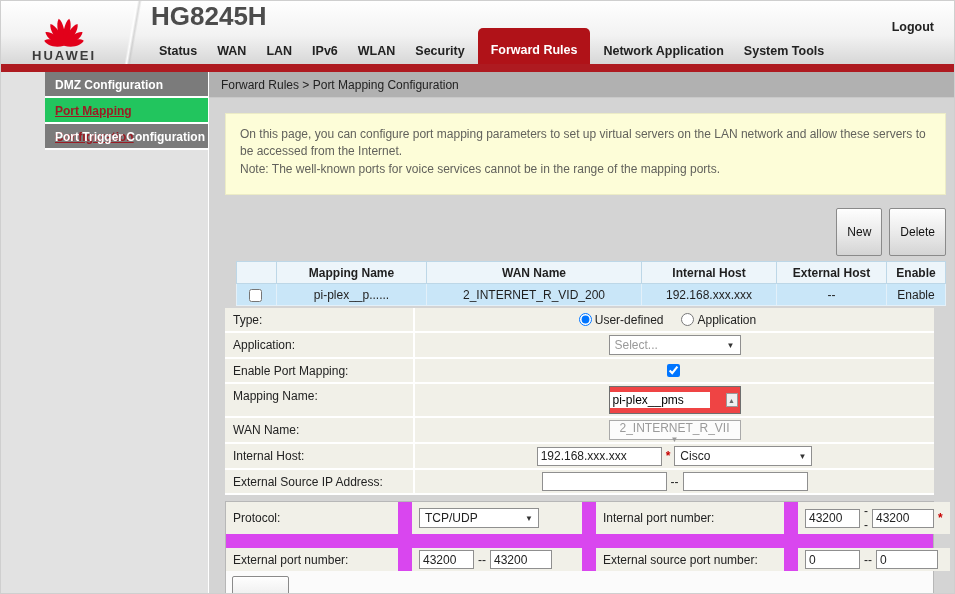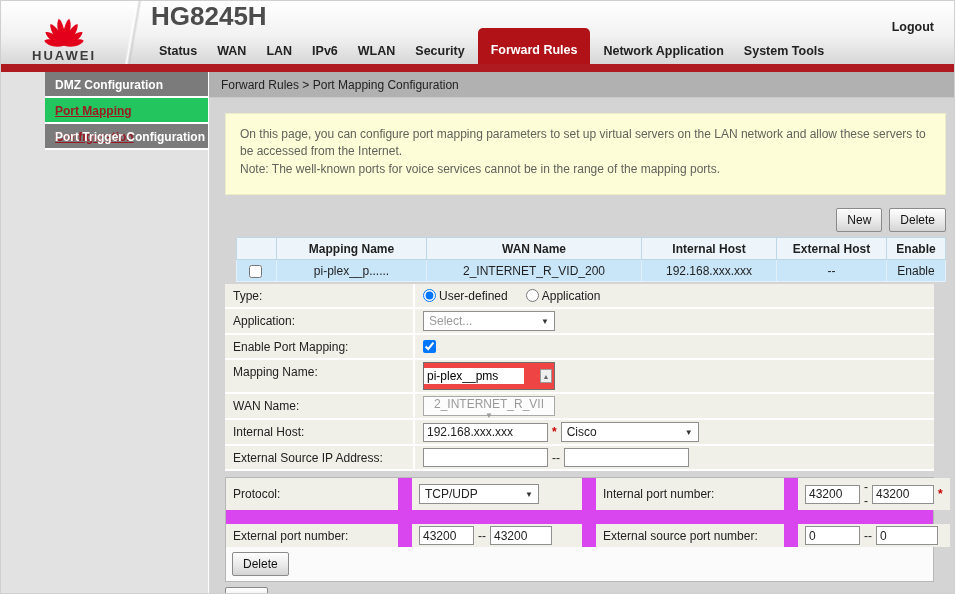--- a/index.html
+++ b/index.html
@@ -35,35 +35,35 @@
                 padding-left:12px; border-bottom:1px solid #c9c9c9; }
   .content-inner { padding:15px 8px 0 16px; }
 
   
   .note { background:#fdfdd8; border:1px solid #ececc6; color:#62625c; font-size:12px;
           line-height:1.45; padding:12px 14px 16px; }
 
   
   .btn { display:inline-block; font-family:"Liberation Sans", sans-serif; font-size:12px; color:#111;
          background:linear-gradient(#fefefe,#e9e9e9 55%,#d4d4d4); border:1px solid #8a8a8a;
-         border-radius:2px; padding:4px 10px; cursor:pointer; box-shadow:0 1px 0 rgba(255,255,255,.6) inset; }
+         border-radius:2px; padding:16px 10px; cursor:pointer; box-shadow:0 1px 0 rgba(255,255,255,.6) inset; }
   .toolbar { display:flex; justify-content:flex-end; gap:7px; margin-top:13px; }
 
   
   table.maptable { width:709px; border-collapse:collapse; table-layout:fixed; margin-top:5px;margin-left:11px; }
   table.maptable th { background:#edf5fa; border:1px solid #bdd7e7; font-size:12px; color:#1f1f1f;
                       font-weight:bold; height:22px; text-align:center; }
   table.maptable td { background:#c9e6f8; border:1px solid #e3f0f9; font-size:12px; color:#1f1f1f;
                       height:22px; text-align:center; }
 
   
   .form { width:709px; margin-top:2px; }
   .frow { display:flex; background:#f1f0e8; border-bottom:2px solid #fff; min-height:25px; }
   .flabel { width:190px; padding:5px 8px 0; font-size:12px; color:#222; border-right:2px solid #fff; }
-  .fvalue { flex:1; padding:2px 8px; display:flex; align-items:center; gap:4px; font-size:12px; color:#222; }
+  .fvalue { flex:1; padding:2px 8px; display:flex; align-items:center; gap:4px; font-size:12px; color:#222;justify-content:center; }
 
   .tinput { font-family:"Liberation Sans", sans-serif; font-size:12px; color:#222;
             border:1px solid #8f8f8f; height:19px; padding:0 3px; width:125px; background:#fff; }
   .tinput.small { width:55px; }
   .tinput.small2 { width:62px; }
 
   .selectbox { display:inline-flex; justify-content:space-between; align-items:center;
                border:1px solid #8f8f8f; background:#fff; height:20px; width:132px;
                font-size:12px; color:#222; padding:0 5px; cursor:pointer; }
   .selectbox .arrow { font-size:8px; color:#333; }

